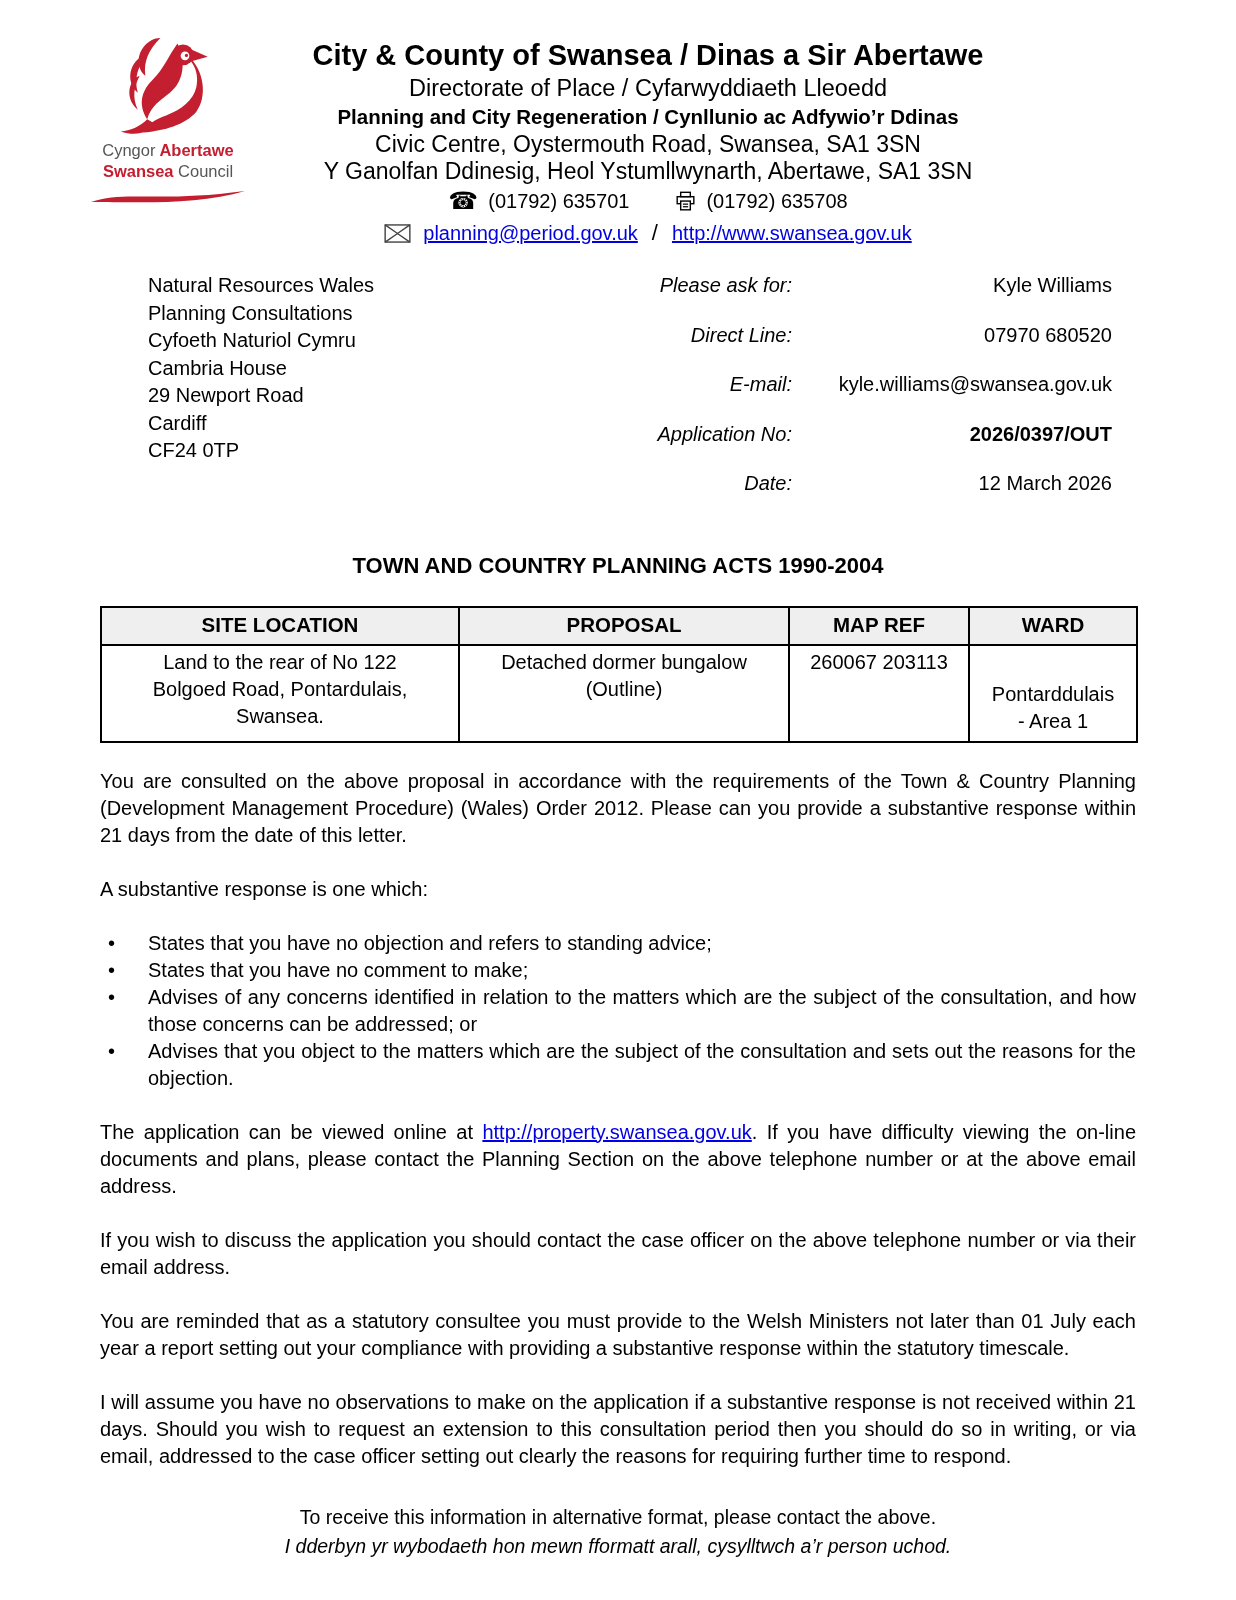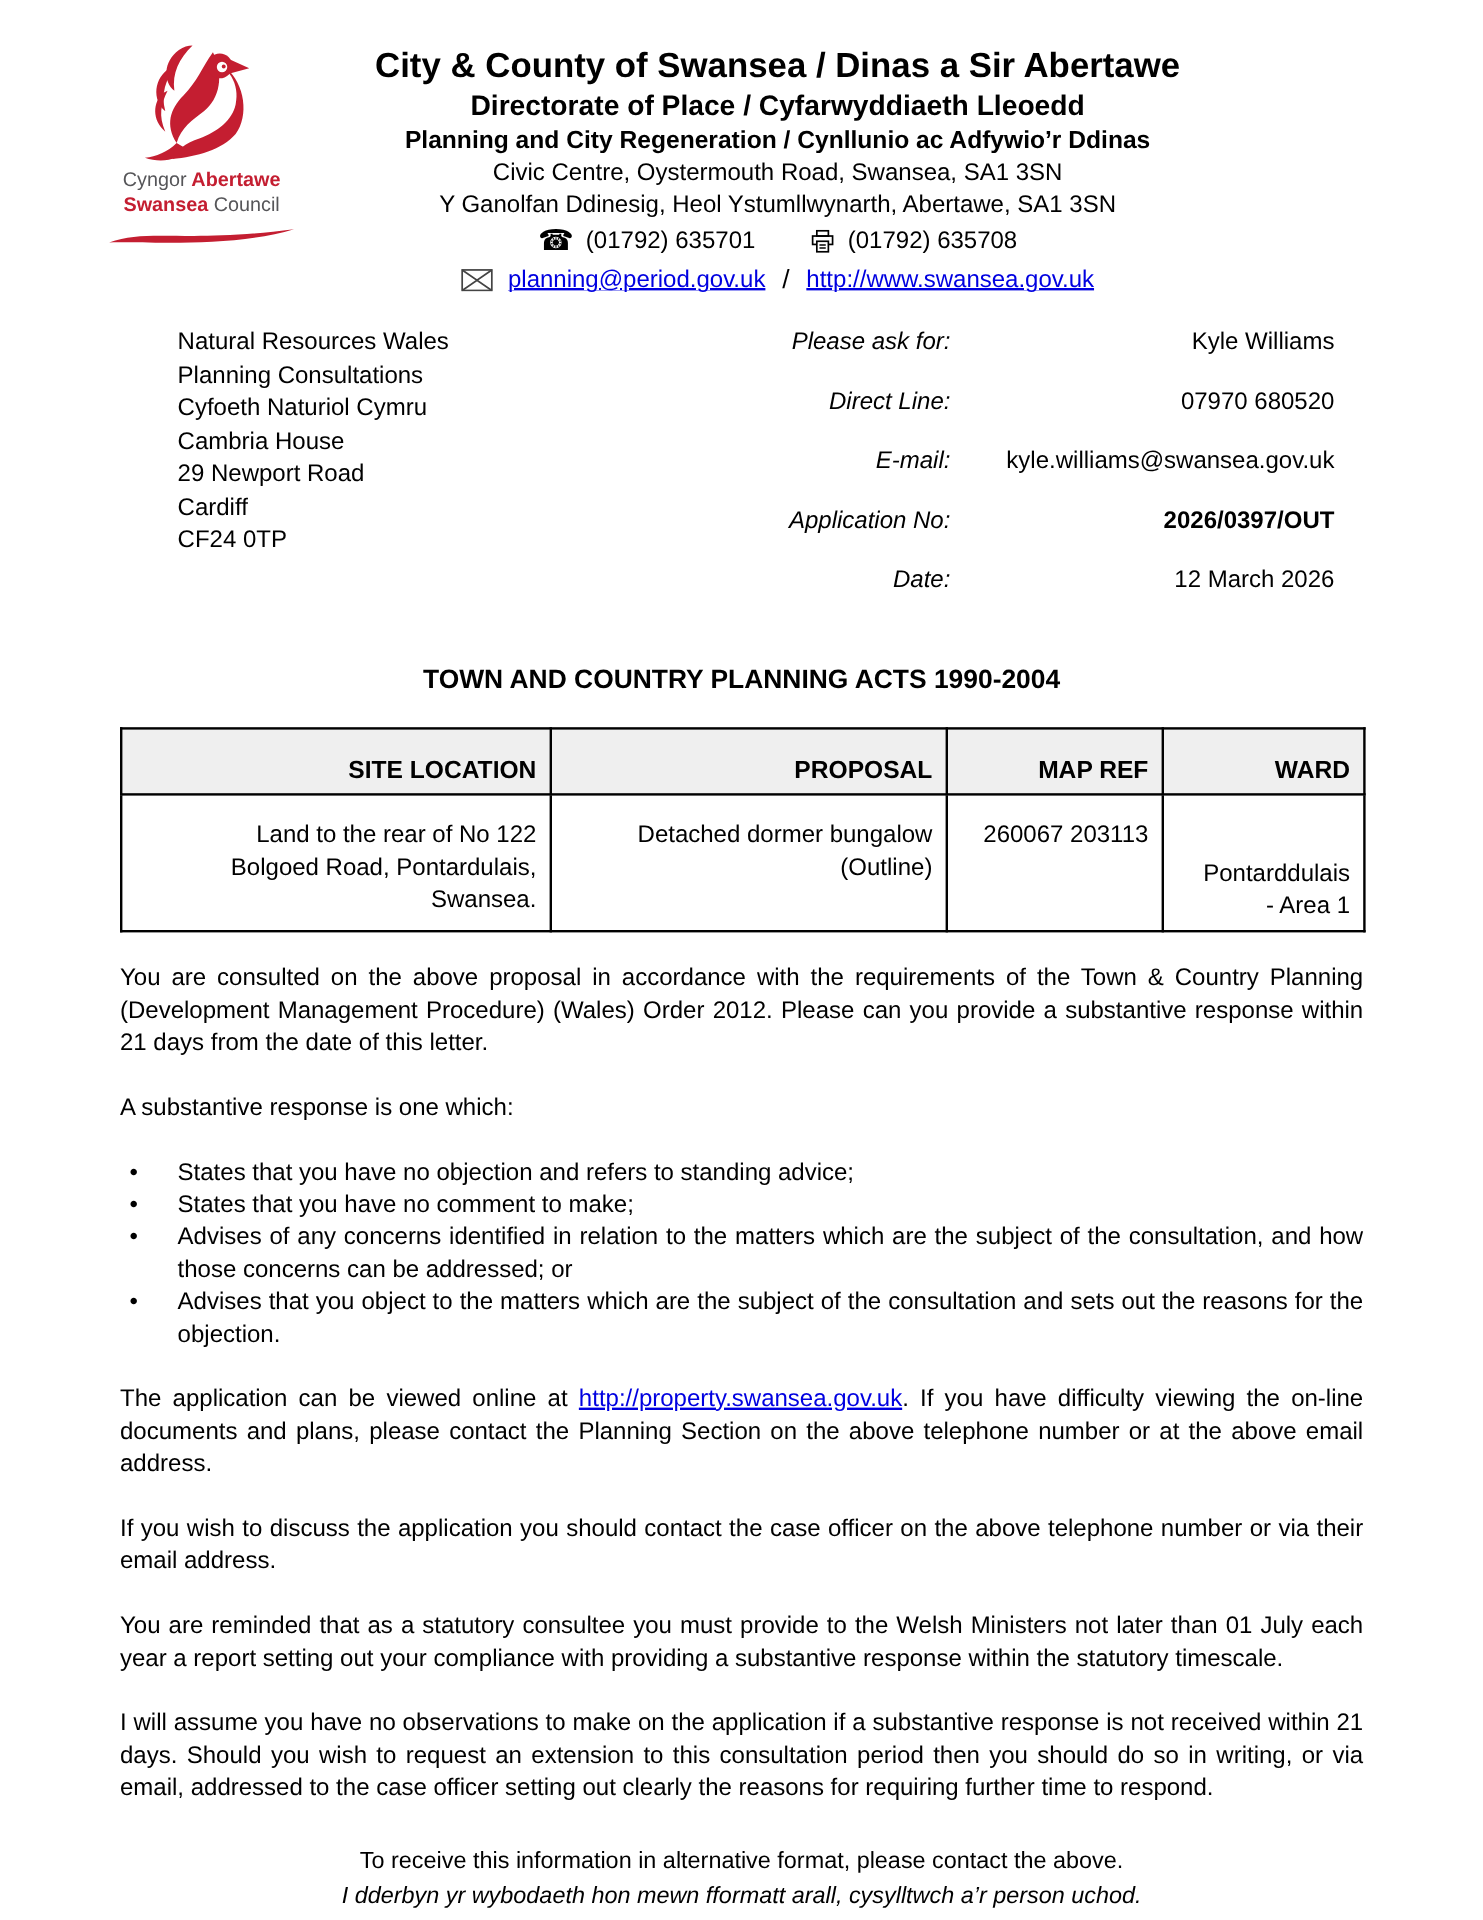--- a/index.html
+++ b/index.html
@@ -22,23 +22,23 @@
     text-align: center;
   }
   .logo .bird { display: block; margin: 0 auto; width: 118px; height: 104px; }
   .logo-text { font-size: 16.5px; font-weight: bold; line-height: 1.3; letter-spacing: 0; }
   .logo-text .g { color: #565659; font-weight: normal; }
   .logo-text .r { color: #c41e31; }
   .logo .swoosh { display:block; margin: 5px auto 0; width: 158px; height: 17px; }
 
   .head-block { text-align: center; padding-left: 60px; padding-right: 0; width: 100%; }
   .h-org { font-size: 29px; font-weight: bold; line-height: 35px; }
-  .h-dir { font-size: 23.5px; font-weight: bold; line-height: 30px; }
+  .h-dir { font-size: 23.5px; font-weight: normal; line-height: 30px; }
   .h-dept { font-size: 20.5px; font-weight: bold; line-height: 28px; }
-  .h-addr { font-size: 20px; line-height: 27px; }
+  .h-addr { font-size: 23px; line-height: 27px; }
   .h-phone { font-size: 20px; line-height: 30px; margin-top: 1px;
              display: flex; justify-content: center; align-items: center; gap: 10px; }
   .h-phone .tel-glyph { font-size: 24px; line-height: 20px; }
   .h-phone .fax-gap { width: 26px; }
   .h-email { font-size: 20px; margin-top: 4px;
              display: flex; justify-content: center; align-items: center; gap: 12px; }
   a.lnk { color: #0000e0; text-decoration: underline; cursor: pointer; }
   .sep { color: #000; padding: 0 2px; font-size: 22px; }
   .icon-svg { display: inline-block; vertical-align: middle; }
 
@@ -50,22 +50,22 @@
   .meta .label { font-style: italic; text-align: right; font-size: 20px; line-height: 27px; padding-right: 0; }
   .meta .value { text-align: right; font-size: 20px; line-height: 27px; }
   .meta .value.bold { font-weight: bold; }
 
   
   .salutation { margin-top: 12px; font-size: 20px; line-height: 27px; }
   .acts-title { margin-top: 32px; text-align: center; font-size: 22px; font-weight: bold; line-height: 27px; }
 
   table.consult { width: 1036px; border-collapse: collapse; table-layout: fixed; margin-top: 27px; }
   table.consult th, table.consult td {
-    border: 2px solid #000; text-align: right; vertical-align: top;
-    padding: 20px 11px 6px 11px; font-size: 20px; line-height: 27px;
+    border: 2px solid #000; text-align: center; vertical-align: top;
+    padding: 3px 11px 6px 11px; font-size: 20px; line-height: 27px;
   }
   table.consult th { background: #efefef; font-size: 20.5px; }
   .site-inner { display: inline-block; width: 300px; }
   .ward-inner { display: inline-block; width: 130px; word-break: break-all; margin-top: 32px; }
 
   .para { margin: 27px 0 0 0; font-size: 20px; line-height: 27px; text-align: justify; }
   .para.first { margin-top: 25px; }
   .bullets { margin: 27px 0 0 0; padding: 0; list-style: none; }
   .bullets li {
     position: relative; padding-left: 48px; font-size: 20px; line-height: 27px;

